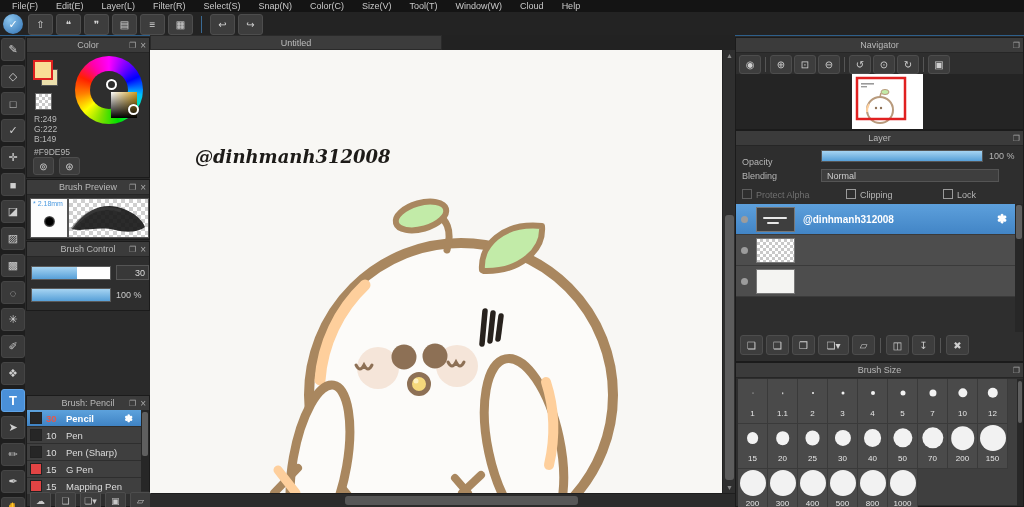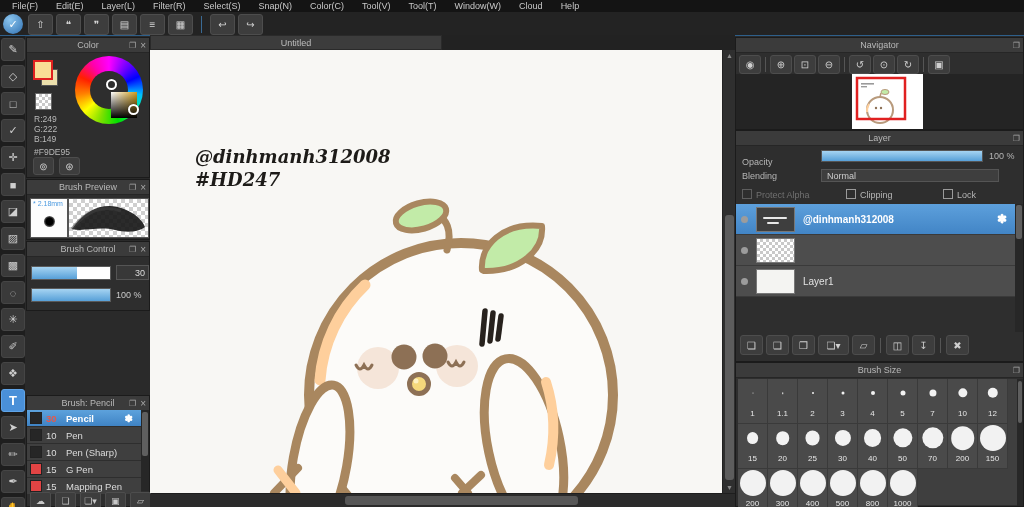--- a/index.html
+++ b/index.html
@@ -128,21 +128,21 @@
 <div class="abs colback" style="left:735px;top:35px;width:289px;height:472px"></div>
 
 <div id="menubar" class="abs">
     <div class="menu-item">File(F)</div>
     <div class="menu-item">Edit(E)</div>
     <div class="menu-item">Layer(L)</div>
     <div class="menu-item">Filter(R)</div>
     <div class="menu-item">Select(S)</div>
     <div class="menu-item">Snap(N)</div>
     <div class="menu-item">Color(C)</div>
-    <div class="menu-item">Tool(V)</div>
+    <div class="menu-item">Size(V)</div>
     <div class="menu-item">Tool(T)</div>
     <div class="menu-item">Window(W)</div>
     <div class="menu-item">Cloud</div>
     <div class="menu-item">Help</div>
   </div>
 
 <div id="topband" class="abs"></div>
 <div id="cloudbtn" class="abs">
     <span>✓</span>
   </div>
@@ -366,21 +366,20 @@
 </div>
 
 <div id="tabbar" class="abs">
   <div id="tab">
       <span>Untitled</span>
     </div>
 </div>
 <div id="canvas" class="abs">
   <div id="ctext">
     <div>@dinhmanh312008</div>
-    <div>#HD247</div>
   </div>
   <svg width="572" height="443" viewBox="0 0 572 443" style="position:absolute;left:0;top:0">
 
     <circle cx="311" cy="345" r="152" fill="#fcfbf9" stroke="#a9875f" stroke-width="10"></circle>
 
     <path d="M215,235 A145,145 0 0 0 170,330" stroke="#fecf9c" stroke-width="11" fill="none" stroke-linecap="round"></path>
     <path d="M164,385 Q157,410 166,432" stroke="#fecf9c" stroke-width="10" fill="none" stroke-linecap="round"></path>
 
     <ellipse cx="170" cy="412" rx="27" ry="78" transform="rotate(10 170 412)" fill="#fcfbf9" stroke="#a9875f" stroke-width="9"></ellipse>
     <ellipse cx="374" cy="395" rx="36" ry="88" transform="rotate(-12 374 395)" fill="#fcfbf9" stroke="#a9875f" stroke-width="9"></ellipse>
@@ -504,21 +503,20 @@
         <span class="lname">@dinhmanh312008</span>
         <span class="lgear">✽</span>
       </div>
       <div class="layer-row">
         <span class="vis-dot"></span>
         <span class="lthumb checker6"></span>
       </div>
       <div class="layer-row">
         <span class="vis-dot"></span>
         <span class="lthumb white"></span>
-        <span class="lname">Layer1</span>
       </div>
     </div>
   <div class="vscroll" style="right:0;top:73px;width:8px;height:128px">
     <div class="vthumb" style="top:1px;height:34px"></div>
   </div>
   <div class="abs" style="left:4px;top:204px;display:flex;gap:3px;align-items:center" id="layerbtns">
       <div class="lyr-btn">
         <span>❏</span>
       </div>
       <div class="lyr-btn">

